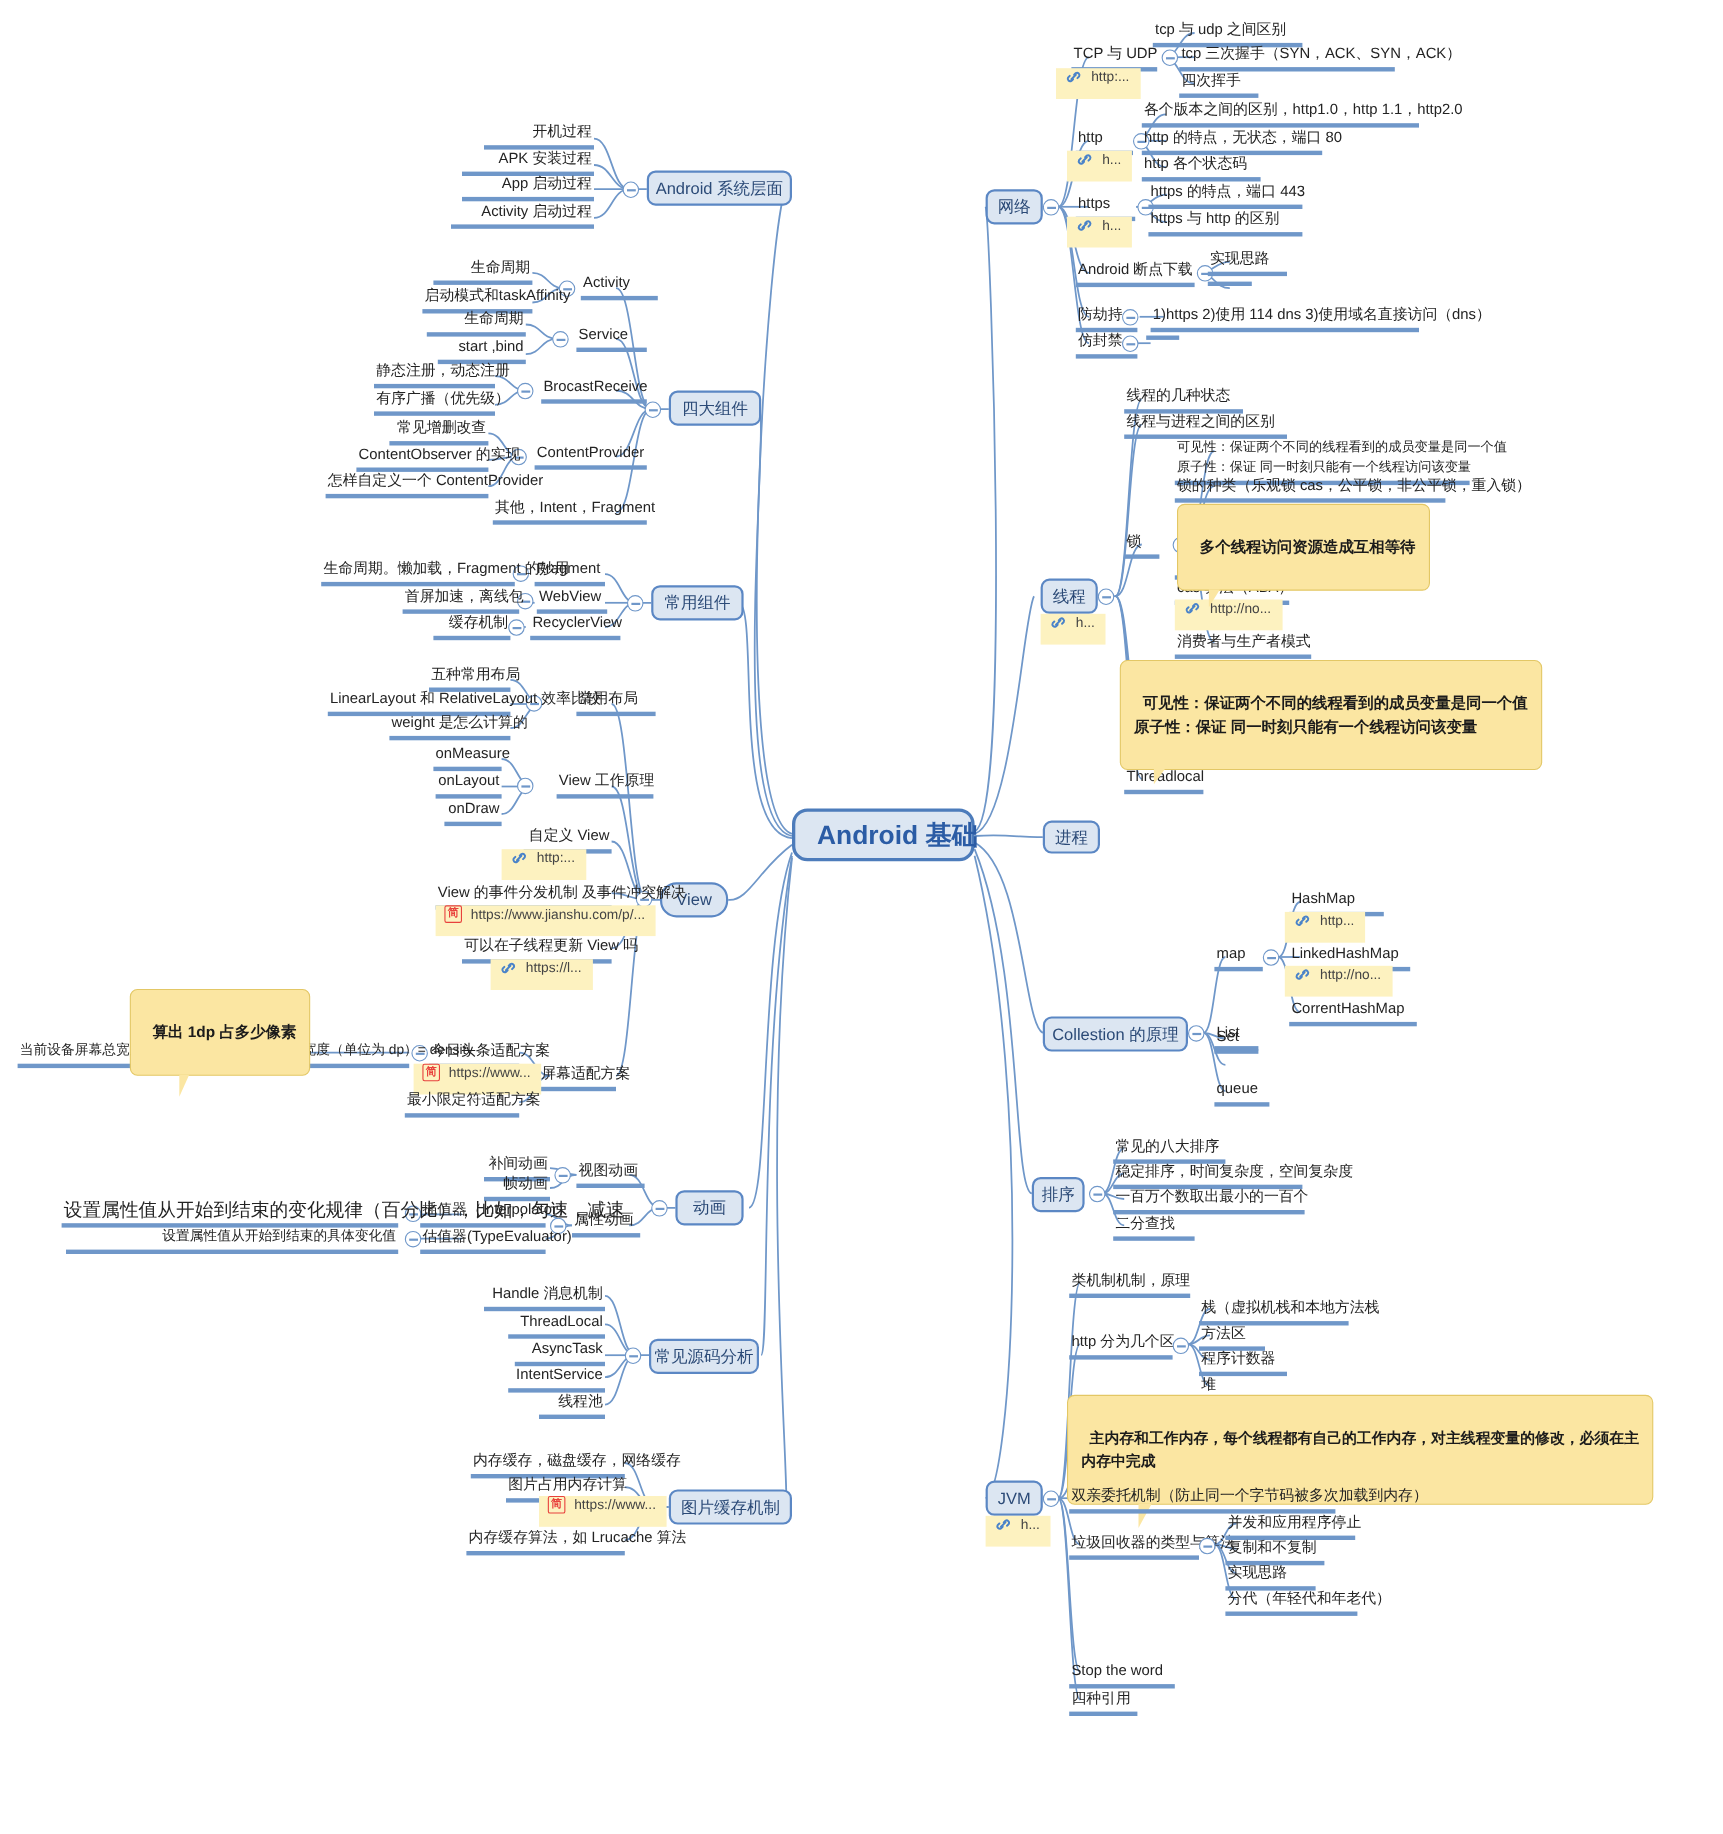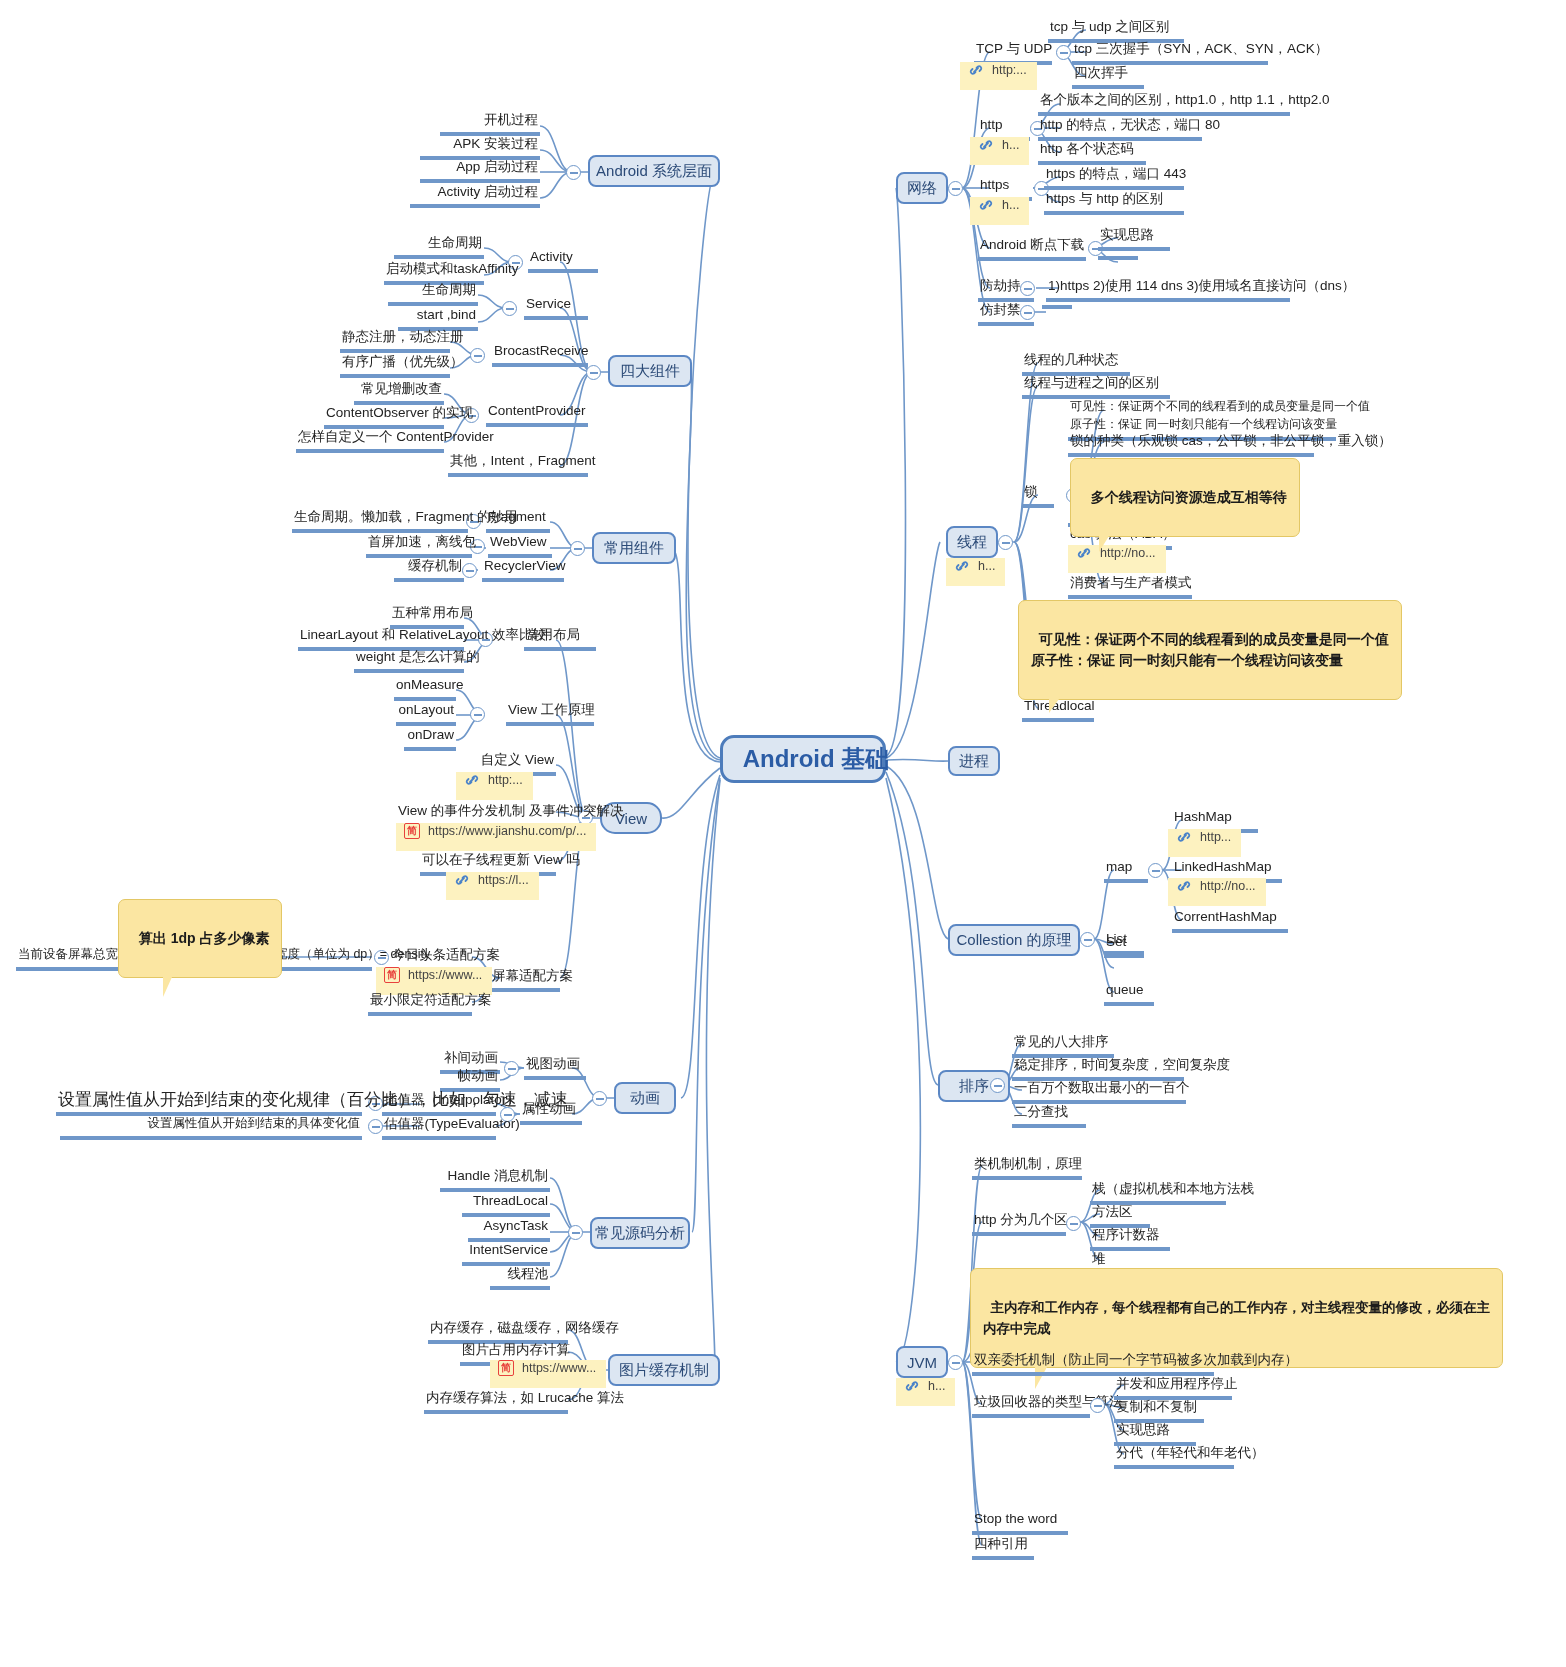--- a/index.html
+++ b/index.html
@@ -583,21 +583,21 @@
           </g>
         </svg>
       </span>
   <span>http://no...</span>
 </div>
 <div class="node r" style="left:1172px; top:908px; width:116px;">CorrentHashMap</div>
 <div class="node r" style="left:1104px; top:933px; width:40px;">Set</div>
 <div class="node r" style="left:1104px; top:930px; width:40px;">List</div>
 <div class="node r" style="left:1104px; top:981px; width:50px;">queue</div>
 
-<div class="box" style="left:938px; top:1070px; width:72px; height:32px;">
+<div class="box" style="left:938px; top:1070px; width:48px; height:32px;">
   <span>排序</span>
 </div>
 <div class="toggle" style="left:990px; top:1078px;"></div>
 <div class="node r" style="left:1012px; top:1033px; width:102px;">常见的八大排序</div>
 <div class="node r" style="left:1012px; top:1056px; width:172px;">稳定排序，时间复杂度，空间复杂度</div>
 <div class="node r" style="left:1012px; top:1079px; width:174px;">一百万个数取出最小的一百个</div>
 <div class="node r" style="left:1012px; top:1103px; width:74px;">二分查找</div>
 
 <div class="box" style="left:896px; top:1346px; width:52px; height:32px;">
   <span>JVM</span>

